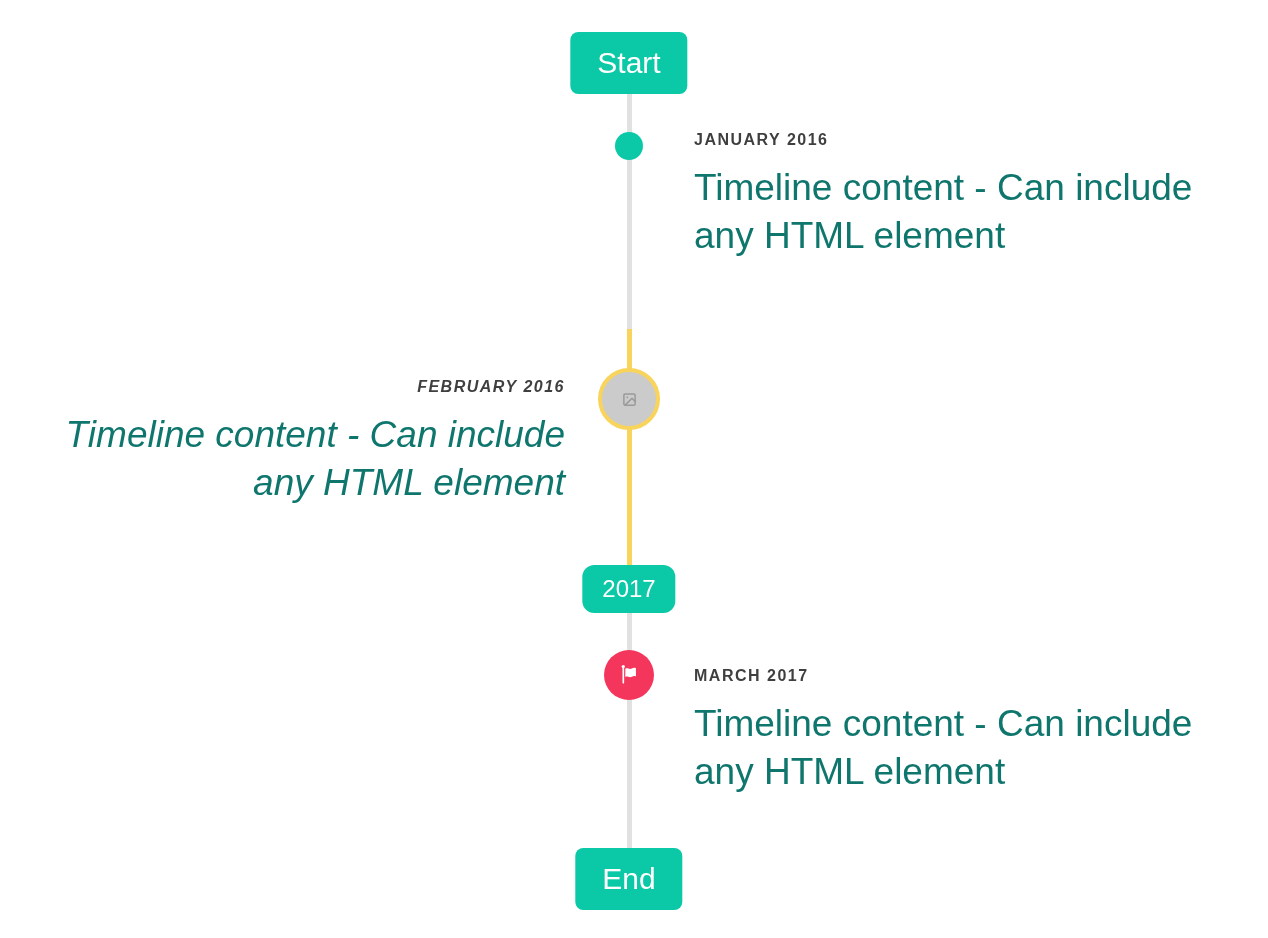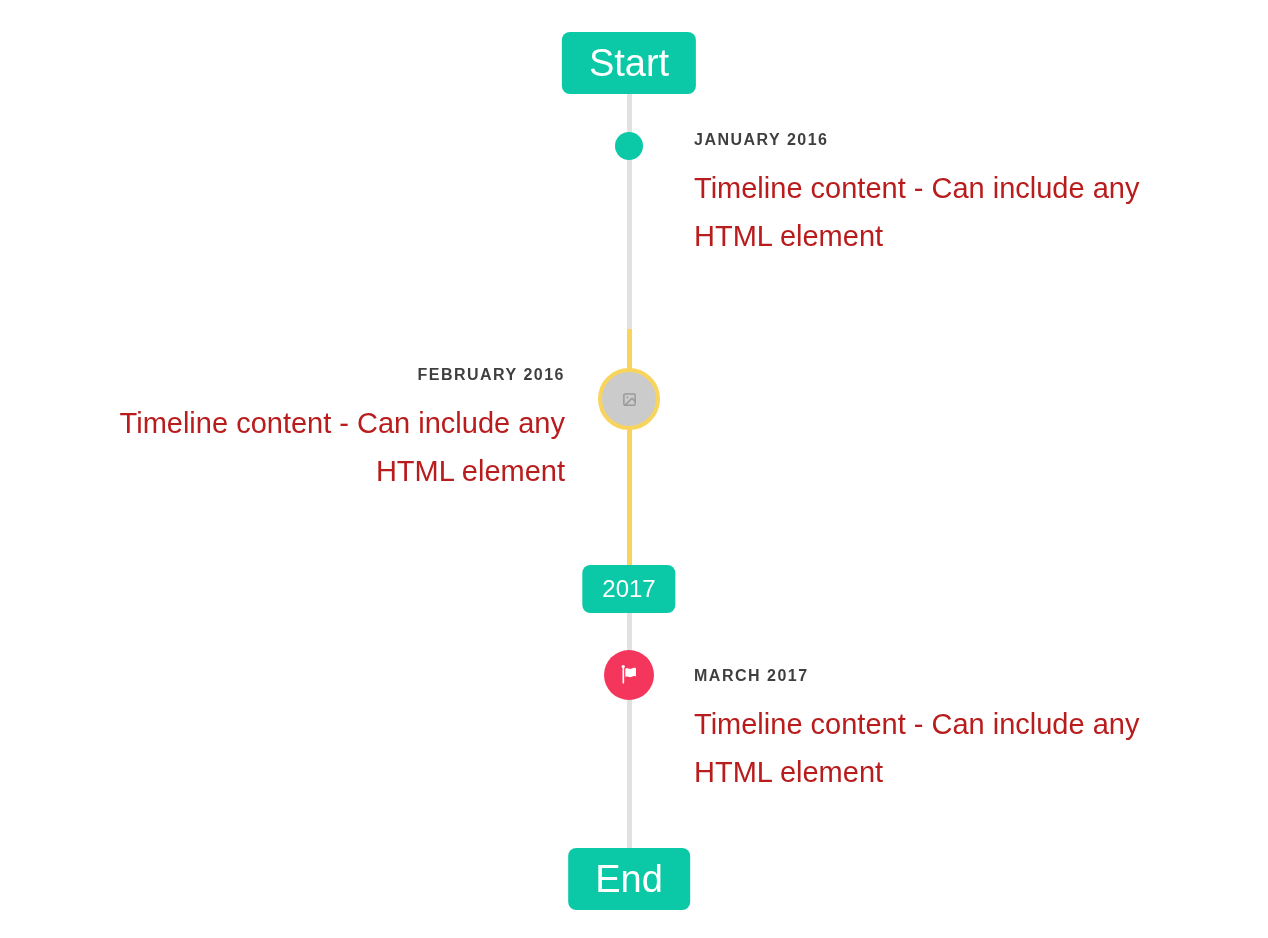--- a/index.html
+++ b/index.html
@@ -28,24 +28,24 @@
     left: 629px;
     transform: translateX(-50%);
     background: #0bc9a7;
     color: #ffffff;
     border-radius: 8px;
     display: flex;
     align-items: center;
     justify-content: center;
     white-space: nowrap;
   }
-  .badge-big   { height: 62px; padding: 0 27px; font-size: 38px; }
+  .badge-big   { height: 62px; padding: 0 27px; font-size: 30px; }
   .badge-small { height: 48px; padding: 0 20px; font-size: 24px; }
   .badge-start { top: 32px; }
-  .badge-year  { top: 565px; }
+  .badge-year  { top: 565px; border-radius: 12px; }
   .badge-end   { top: 848px; }
 
   
   .marker { position: absolute; border-radius: 50%; }
   .marker-dot {
     left: 615px; top: 132px;
     width: 28px; height: 28px;
     background: #0bc9a7;
   }
   .marker-image {
@@ -62,34 +62,34 @@
     background: #f5365c;
     display: flex; align-items: center; justify-content: center;
     cursor: pointer;
   }
 
   
   .entry { position: absolute; width: 528px; }
   .entry-right { left: 694px; text-align: left; }
   .entry-left  { right: 703px; text-align: right; }
   .entry-jan { top: 131px; }
-  .entry-feb { top: 366px; }
+  .entry-feb { top: 378px; font-style: italic; }
   .entry-mar { top: 667px; }
 
   .period {
     font-size: 16px;
     font-weight: 700;
     letter-spacing: 1.5px;
     color: #3f3f3f;
     margin-bottom: 15px;
   }
   .content {
-    font-size: 29px;
+    font-size: 37px;
     line-height: 48px;
-    color: #b91c1c;
+    color: #0f766e;
   }
 
   .icon-svg { display: block; }
 </style>
 </head>
 <body>
 
 <div class="stage">
 
   <div class="vline vline-gray seg-1"></div>

